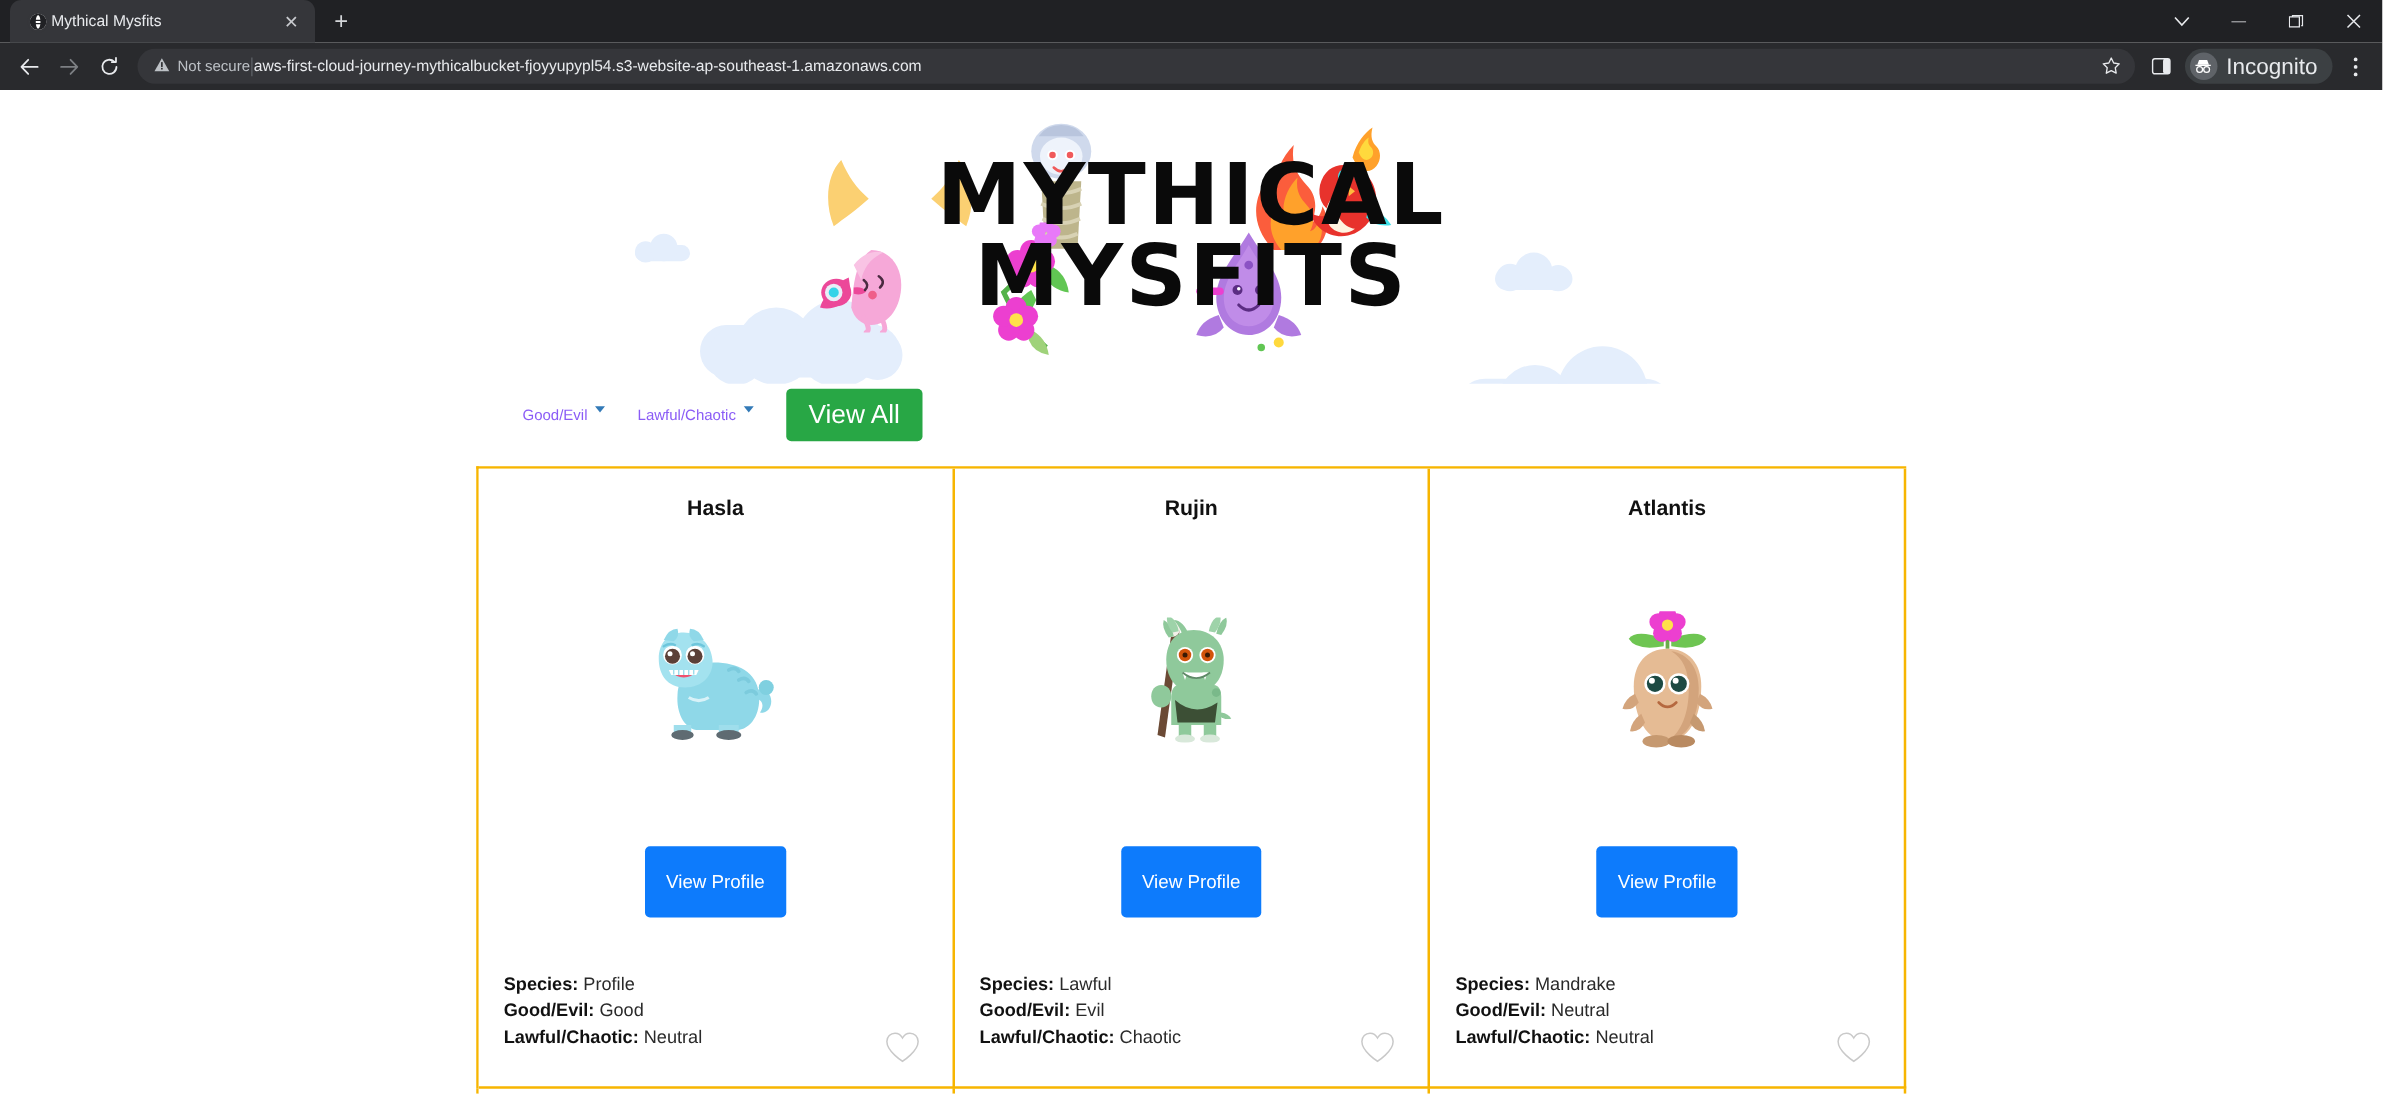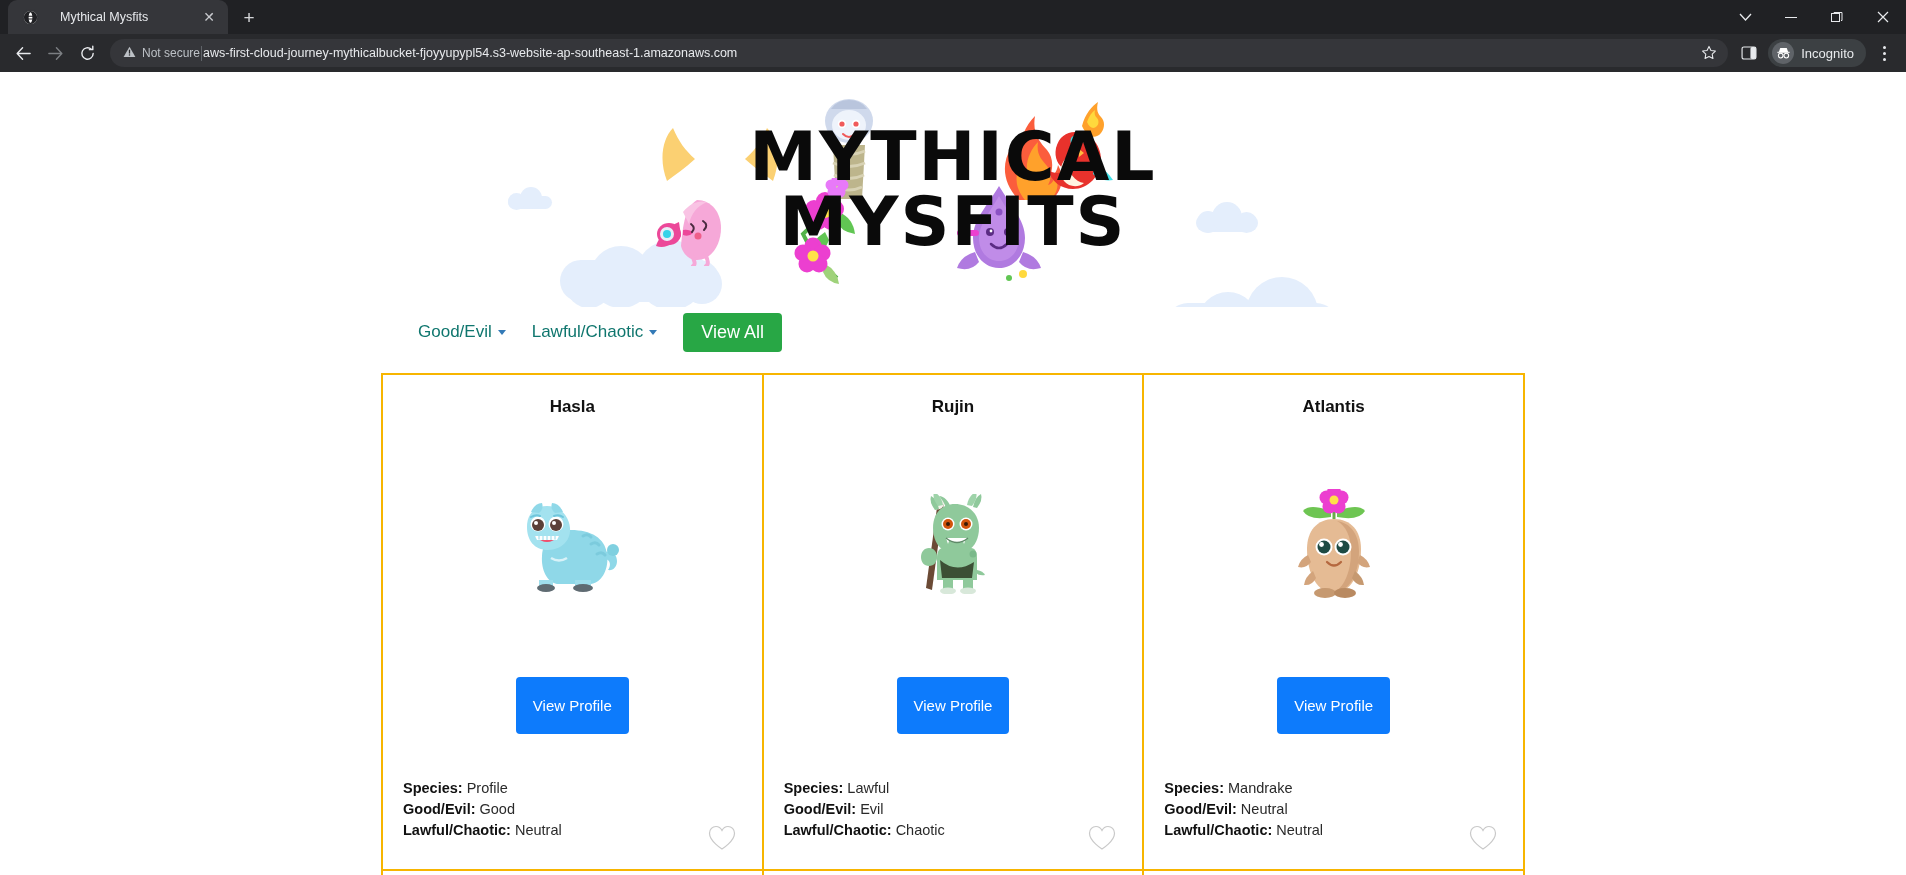--- a/index.html
+++ b/index.html
@@ -13,23 +13,23 @@
 
   
   .browser { width: 1906px; height: 875px; display: flex; flex-direction: column; }
 
   .tabstrip {
     height: 34px; background: #202124;
     display: flex; align-items: flex-end; position: relative;
     flex: 0 0 34px;
   }
   .tab {
-    height: 34px; width: 220px; background: #35363a;
+    height: 34px; width: 244px; background: #35363a;
     border-radius: 9px 9px 0 0;
-    display: flex; align-items: center; gap: 21px;
+    display: flex; align-items: center; gap: 2px;
     padding: 0 10px 0 14px; margin-left: 8px;
     position: relative;
     margin-top: 16px;
   }
   .tab-favicon {
     width: 17px; height: 17px; border-radius: 50%;
     background: #35363a; display: flex; align-items: center; justify-content: center;
     flex: 0 0 17px;
   }
   .tab-favicon svg { display: block; }
@@ -90,21 +90,21 @@
   }
   .incognito-chip {
     height: 28px; border-radius: 14px; background: #3c4043;
     display: flex; align-items: center; gap: 7px; padding: 0 12px 0 4px;
     margin-left: 4px; flex: 0 0 auto;
   }
   .incog-avatar {
     width: 22px; height: 22px; border-radius: 50%; background: #5f6368;
     display: flex; align-items: center; justify-content: center; flex: 0 0 22px;
   }
-  .incognito-chip span { color: #e8eaed; font-size: 13px; white-space: nowrap; }
+  .incognito-chip span { color: #e8eaed; font-size: 18px; white-space: nowrap; }
   .kebab {
     width: 28px; height: 28px; display: flex; flex-direction: column;
     align-items: center; justify-content: center; gap: 3px; margin-left: 2px;
     flex: 0 0 28px;
   }
   .kebab i { width: 3px; height: 3px; border-radius: 50%; background: #e8eaed; display: block; }
 
   
   .viewport {
     flex: 1; background: #fff; position: relative; overflow: hidden;
@@ -132,31 +132,31 @@
   .logo-line.l1 { font-size: 68px; }
   .logo-line.l2 { font-size: 68px; margin-top: 2px; }
 
   .creature { position: absolute; z-index: 2; pointer-events: none; }
 
   .filterbar {
     display: flex; align-items: center; gap: 26px;
     padding: 0 0 0 418px; height: 50px;
   }
   .dropdown {
-    color: #0f766e; font-size: 17px; cursor: pointer;
-    display: flex; align-items: center; gap: 6px;
+    color: #8b5cf6; font-size: 12px; cursor: pointer;
+    display: flex; align-items: flex-start; gap: 6px;
   }
   .caret {
     width: 0; height: 0; border-left: 4.5px solid transparent;
     border-right: 4.5px solid transparent; border-top: 5px solid #337ab7;
     display: inline-block;
   }
   .btn-viewall {
     background: #28a745; color: #fff; border: none; border-radius: 4px;
-    font-size: 18px; padding: 9px 18px; cursor: pointer;
+    font-size: 21px; padding: 9px 18px; cursor: pointer;
     font-family: "Liberation Sans", sans-serif;
   }
 
   .grid {
     margin: 16px 381px 0 381px;
     border-left: 2px solid #f7b500;
     border-top: 2px solid #f7b500;
     display: grid; grid-template-columns: repeat(3, 1fr);
   }
   .card {

